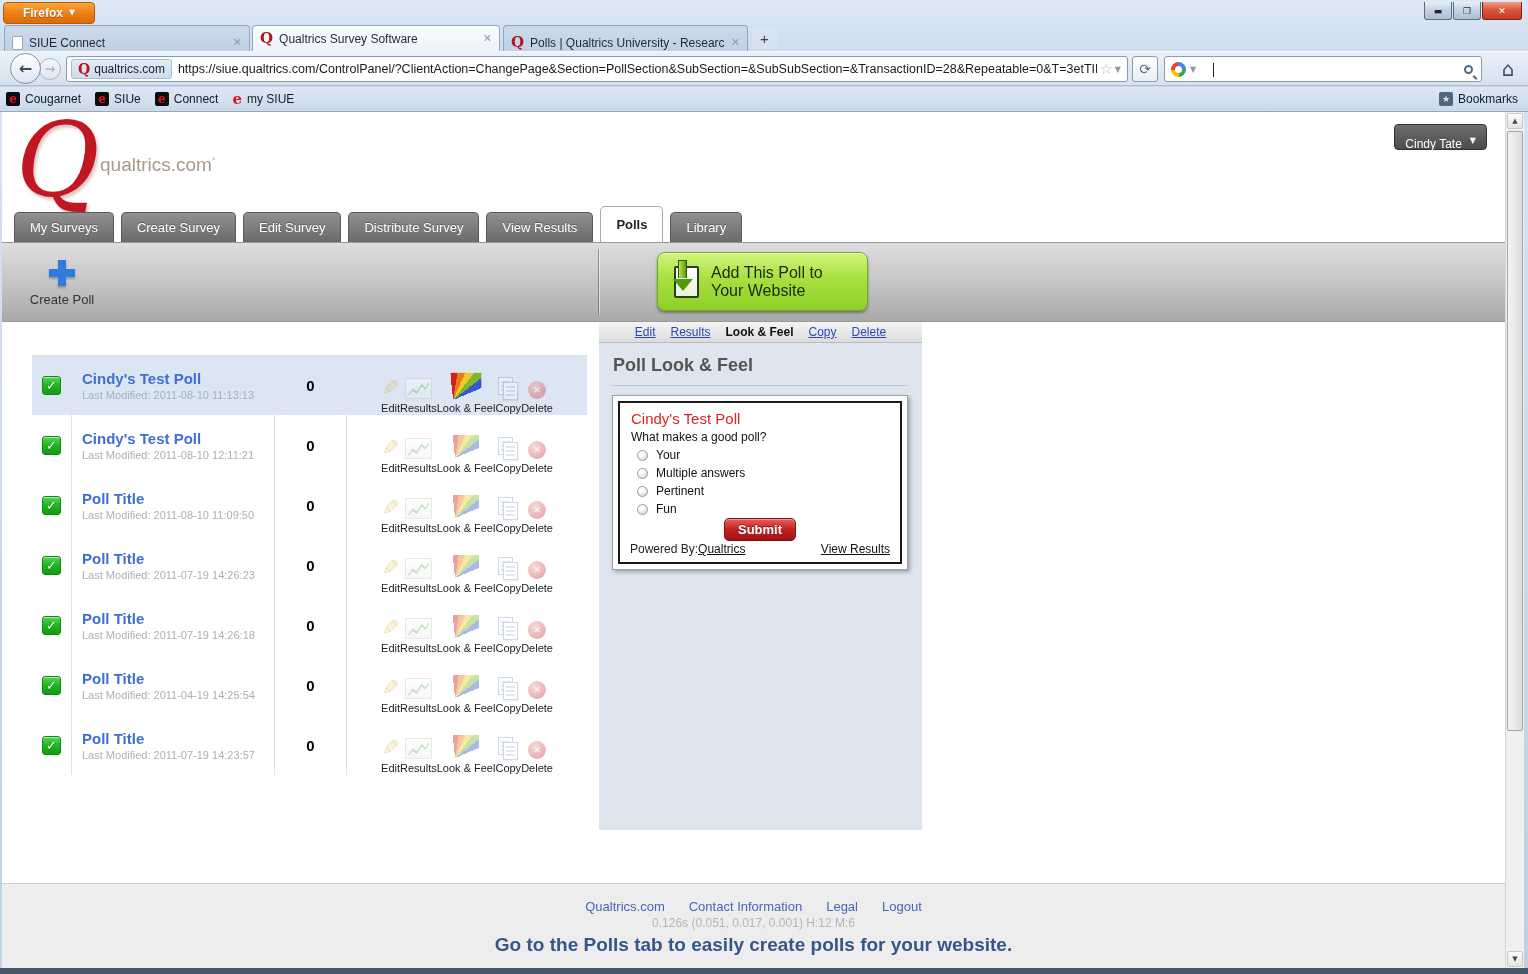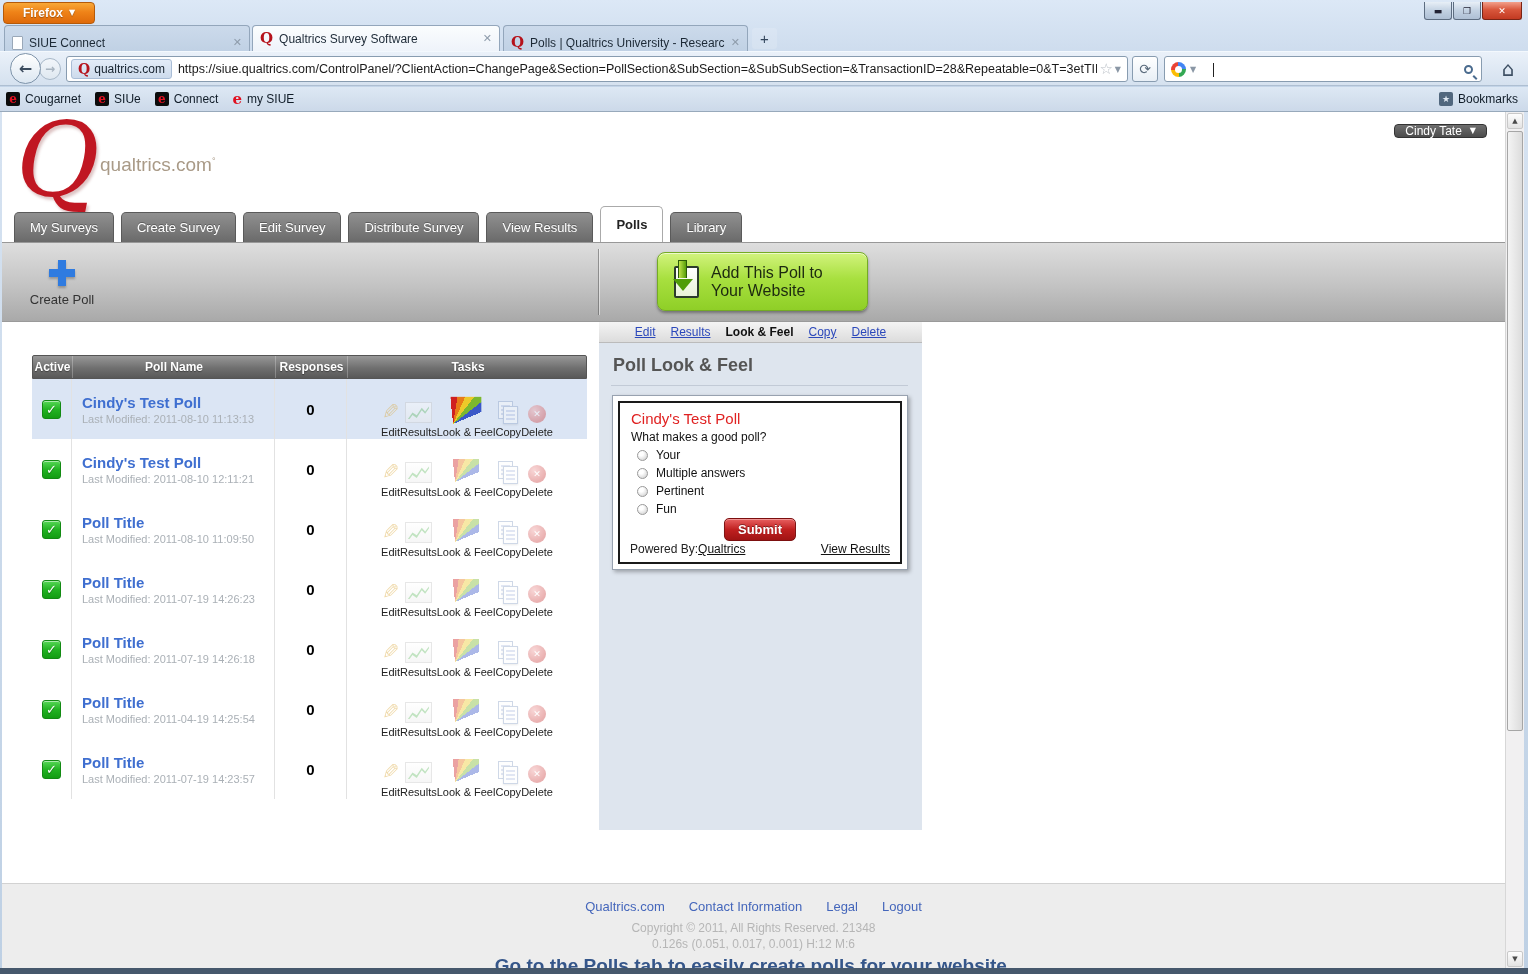--- a/index.html
+++ b/index.html
@@ -74,23 +74,23 @@
   .bm-right{margin-left:auto;display:flex;align-items:center;gap:5px;font-size:12px;color:#101c28;padding-right:4px;}
   .bm-star{width:14px;height:14px;border-radius:2px;background:#51677e;color:#dfe8f2;display:grid;place-items:center;font-size:9px;}
 
   
   .page{position:absolute;left:2px;top:112px;right:23px;bottom:6px;background:#fff;overflow:hidden;}
 
   .logo-q{position:absolute;left:14px;top:-8px;font-family:"DejaVu Serif",serif;font-style:italic;
     font-size:102px;color:#c01722;text-shadow:2px 3px 3px rgba(120,20,20,.25);line-height:1.1;}
   .logo-text{position:absolute;left:98px;top:42px;font-size:19px;color:#a99a87;}
   .logo-text sup{font-size:9px;}
-  .user-btn{position:absolute;right:18px;top:12px;height:14px;padding:0 10px;border-radius:4px;
+  .user-btn{position:absolute;right:18px;top:12px;height:14px;padding:12px 10px;border-radius:4px;
     background:linear-gradient(#6e6e6e,#4c4c4c);border:1px solid #333;color:#fff;font-size:12px;
-    display:flex;align-items:center;gap:8px;}
+    display:flex;align-items:flex-start;gap:8px;}
 
   .navtabs{position:absolute;left:12px;top:94px;display:flex;align-items:flex-end;gap:7px;height:36px;}
   .ntab{height:30px;padding:0 15px;border-radius:5px 5px 0 0;display:flex;align-items:center;
     background:linear-gradient(#909090,#6a6a6a);border:1px solid #5a5a5a;border-bottom:none;
     color:#fff;font-size:13px;text-shadow:0 -1px 0 rgba(0,0,0,.3);}
   .ntab.active{height:36px;background:#fff;border-color:#aaa;color:#222;font-weight:bold;text-shadow:none;z-index:2;}
 
   .graybar{position:absolute;left:0;top:130px;width:100%;height:80px;
     background:linear-gradient(#dedede,#c3c3c3 55%,#a9a9a9);border-top:1px solid #989898;border-bottom:1px solid #9a9a9a;}
   .create-poll{position:absolute;left:14px;top:10px;width:92px;height:60px;display:flex;flex-direction:column;
@@ -317,26 +317,20 @@
       <div class="vdivider"></div>
       <div class="add-poll-btn">
         <span class="gpage">
             <span class="garrow"></span>
           </span>
         <span class="add-poll-label">Add This Poll to Your Website</span>
       </div>
     </div>
 
     <div class="ptable">
-      <div class="thead">
-        <div class="th w-a">Active</div>
-        <div class="th w-n">Poll Name</div>
-        <div class="th w-r">Responses</div>
-        <div class="th w-t">Tasks</div>
-      </div>
 
       <div class="prow sel">
         <div class="cell ca w-a">
             <span class="chk"></span>
           </div>
         <div class="cell cn w-n">
           <span class="pname">Cindy's Test Poll</span>
           <span class="pmod">Last Modified: 2011-08-10 11:13:13</span>
         </div>
         <div class="cell cr w-r">0</div>
@@ -606,21 +600,20 @@
 
     </div>
 
     <div class="pfooter">
       <div class="f-links">
         <a class="f-link">Qualtrics.com</a>
         <a class="f-link">Contact Information</a>
         <a class="f-link">Legal</a>
         <a class="f-link">Logout</a>
       </div>
-      <div class="f-copy">Copyright © 2011, All Rights Reserved. 21348</div>
       <div class="f-stats">0.126s (0.051, 0.017, 0.001) H:12 M:6</div>
       <div class="f-msg">Go to the Polls tab to easily create polls for your website.</div>
     </div>
   </div>
 
   <div class="scrollbar">
     <div class="sb-btn sb-up glyph">▲</div>
     <div class="sb-thumb"></div>
     <div class="sb-btn sb-down glyph">▼</div>
   </div>

